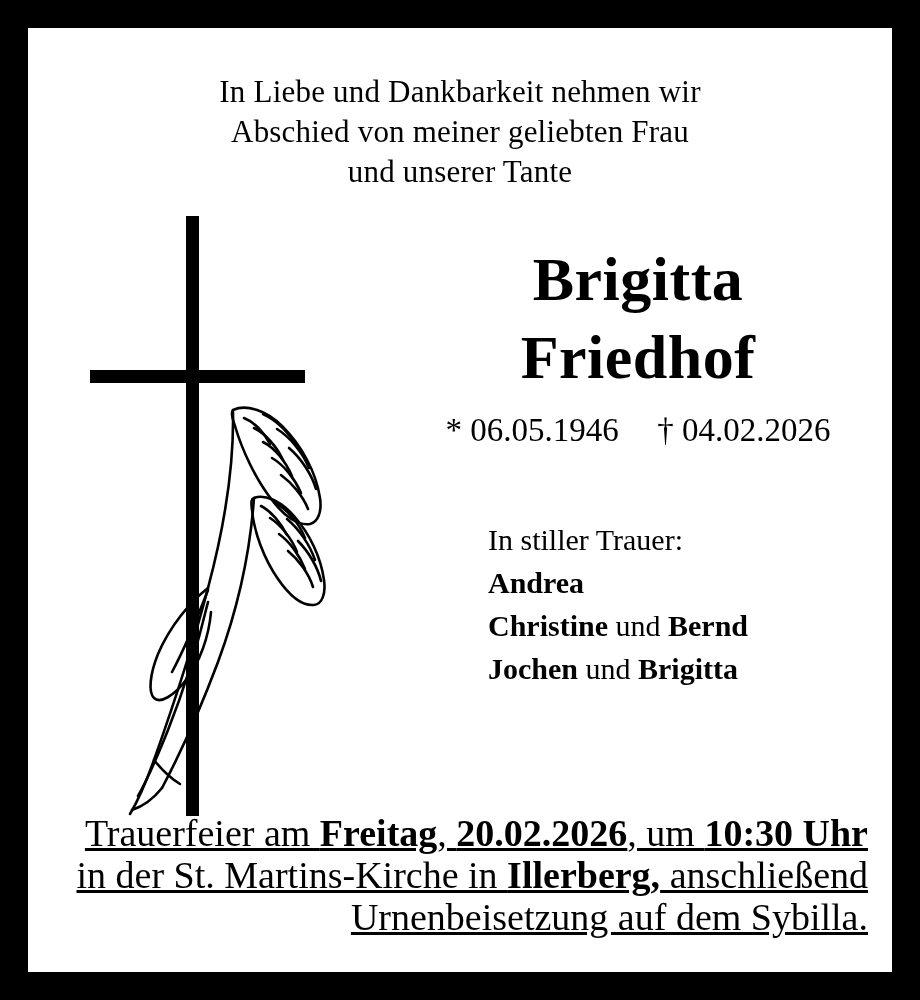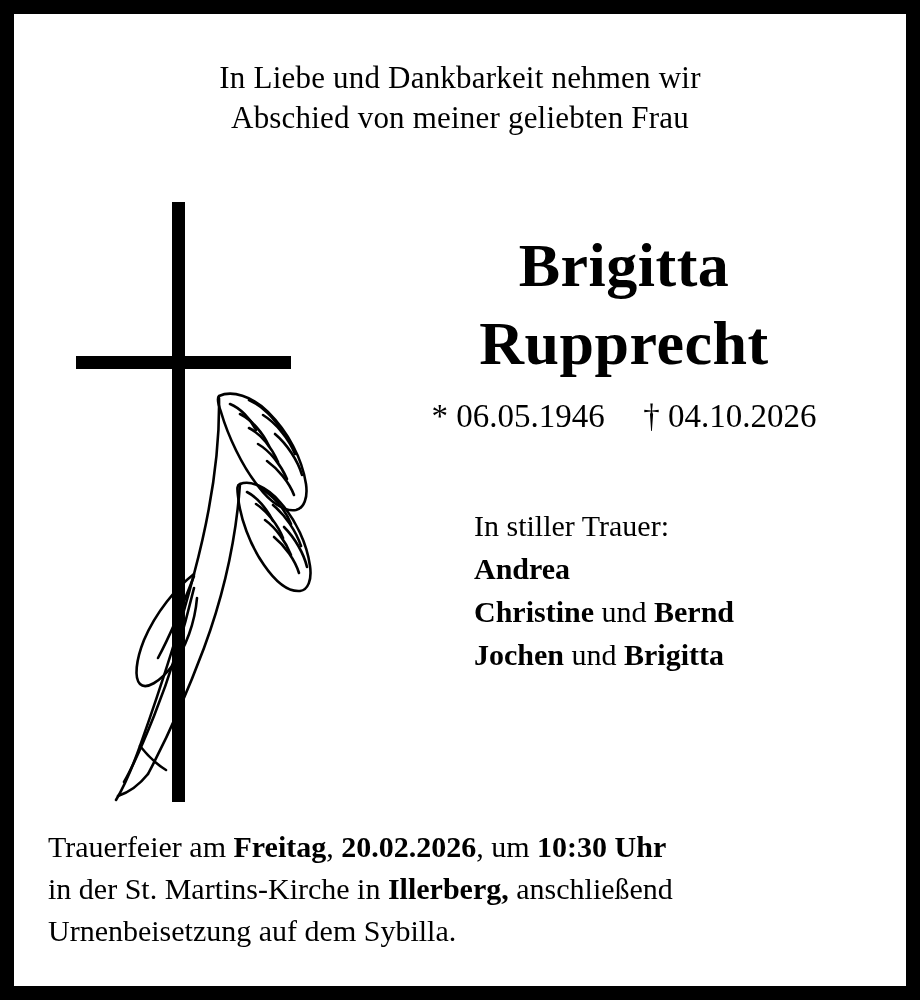--- a/index.html
+++ b/index.html
@@ -13,21 +13,21 @@
     font-family: "Liberation Serif", serif;
     color: #000000;
     overflow: hidden;
   }
   .obituary {
     position: relative;
     width: 920px;
     height: 1000px;
     box-sizing: border-box;
     background: #000000;
-    padding: 14px;
+    padding: 28px;
   }
   .inner {
     position: relative;
     width: 100%;
     height: 100%;
     background: #ffffff;
     box-sizing: border-box;
     overflow: hidden;
   }
 
@@ -79,23 +79,24 @@
   .mourners .heading { font-weight: normal; }
   .mourners .row { white-space: nowrap; }
   .mourners b { font-weight: bold; }
 
   
   .footer {
     position: absolute;
     bottom: 34px;
     left: 34px;
     right: 24px;
-    font-size: 30px;
+    font-size: 38px;
     line-height: 42px;
-    text-align: left;
+    text-align: right;
+    text-decoration: underline;
   }
   .footer b { font-weight: bold; }
 
   
   .illustration {
     position: absolute;
     top: 170px;
     left: 30px;
     width: 290px;
     height: 640px;
@@ -104,20 +105,21 @@
 </style>
 </head>
 <body>
 
 <div class="obituary">
   <div class="inner">
 
     <div class="intro">
       <div>In Liebe und Dankbarkeit nehmen wir</div>
       <div>Abschied von meiner geliebten Frau</div>
+      <div>und unserer Tante</div>
     </div>
 
     <div class="illustration">
       <svg width="290" height="640" viewBox="0 0 290 640" xmlns="http://www.w3.org/2000/svg" aria-hidden="true">
 
         <rect x="128" y="18" width="13" height="600" fill="#000000"></rect>
         <rect x="32" y="172" width="215" height="13" fill="#000000"></rect>
 
         <g fill="none" stroke="#000000" stroke-width="2.6" stroke-linecap="round" stroke-linejoin="round">
 
@@ -152,27 +154,27 @@
           <path d="M150 392 C 140 418, 128 448, 114 474"></path>
 
           <path d="M104 590 C 96 600, 86 608, 74 612"></path>
           <path d="M96 562 C 104 572, 112 580, 122 586"></path>
         </g>
       </svg>
     </div>
 
     <div class="name-block">
       <div class="name-line">Brigitta</div>
-      <div class="name-line">Rupprecht</div>
+      <div class="name-line">Friedhof</div>
       <div class="dates">
         <span>*</span>
         <span>06.05.1946</span>
         <span class="gap"></span>
         <span>†</span>
-        <span>04.10.2026</span>
+        <span>04.02.2026</span>
       </div>
     </div>
 
     <div class="mourners">
       <div class="heading">In stiller Trauer:</div>
       <div class="row">
         <b>Andrea</b>
       </div>
       <div class="row">
         <b>Christine</b>

